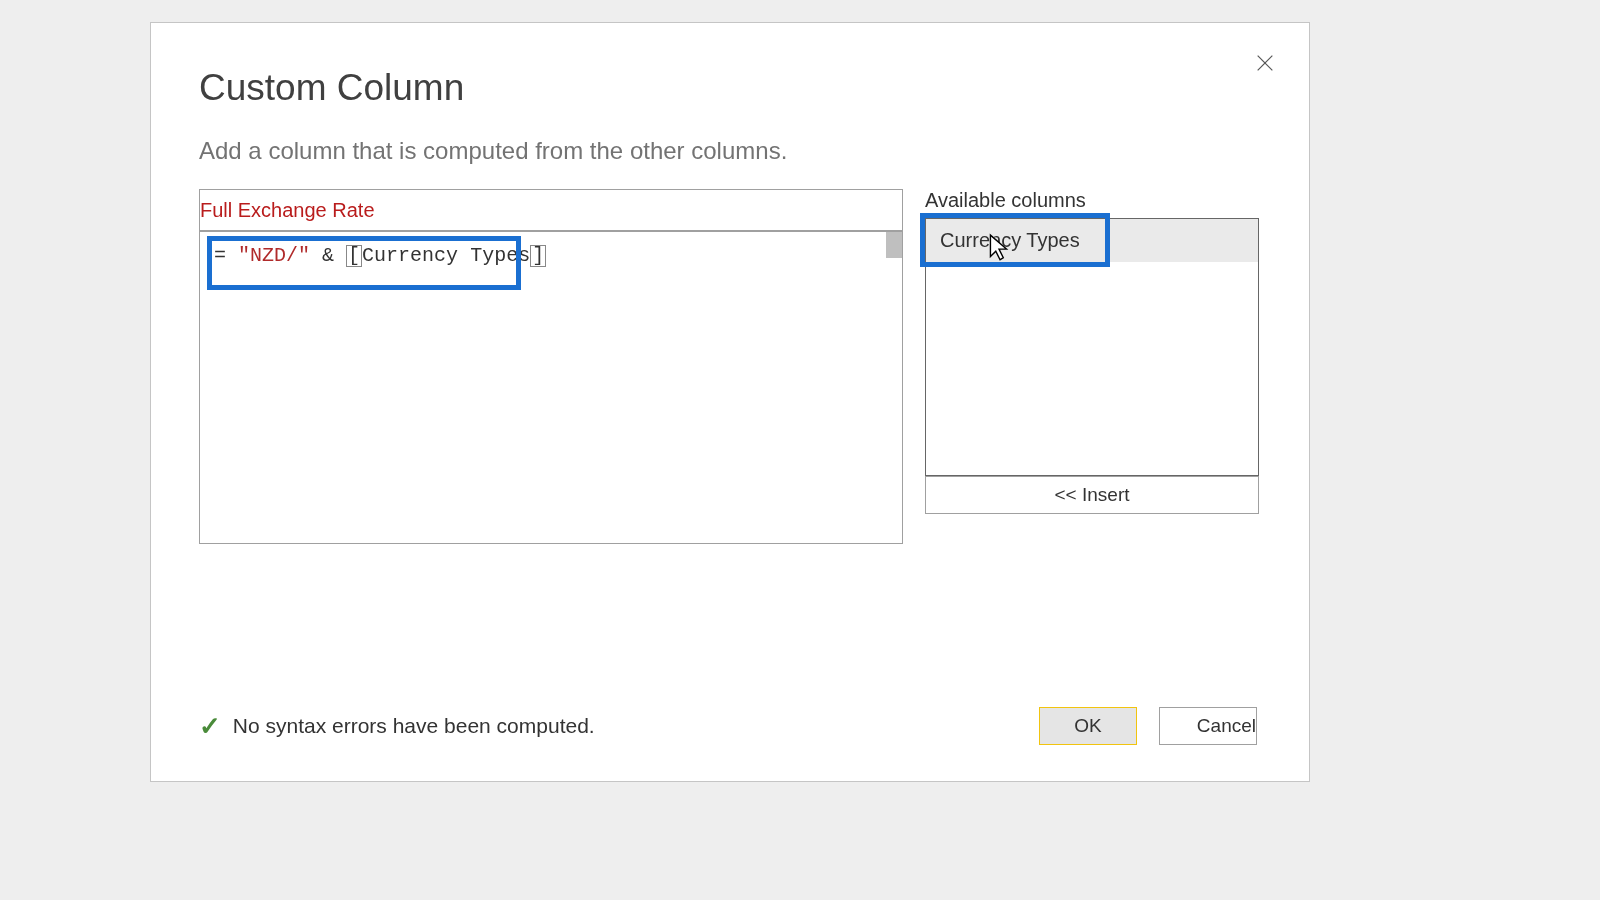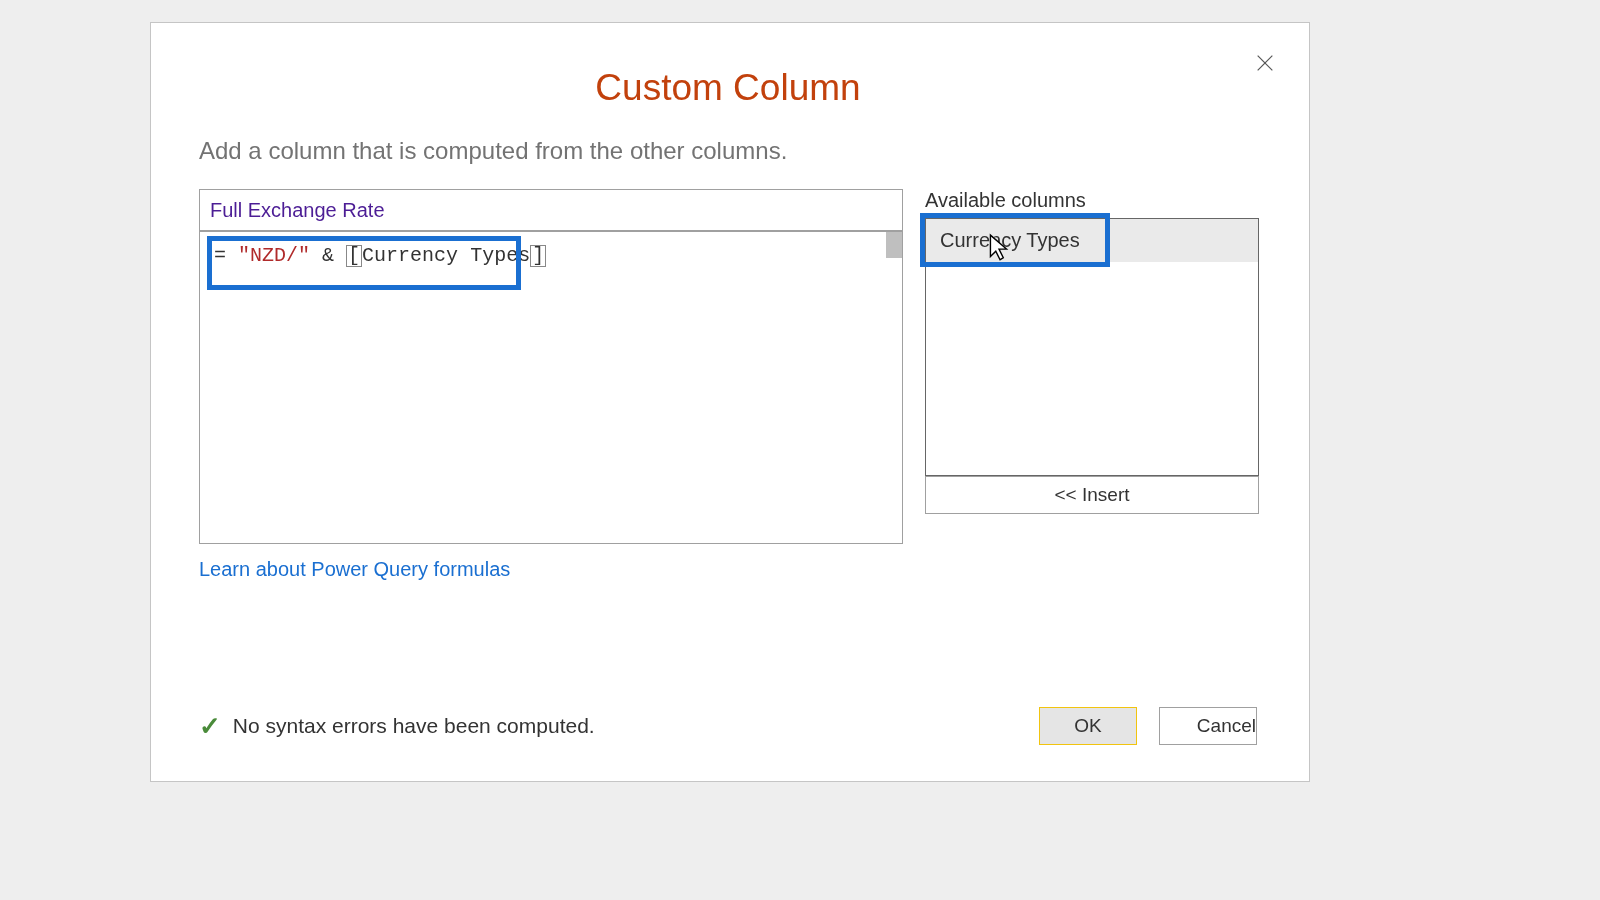--- a/index.html
+++ b/index.html
@@ -39,23 +39,22 @@
     }
     .close-btn svg {
       width: 22px;
       height: 22px;
       stroke: #555;
       stroke-width: 1.3;
     }
     .title {
       font-size: 37px;
       font-weight: 400;
-      color: #c2410c;
+      color: #404040;
       margin-bottom: 28px;
-      text-align: center;
     }
     .subtitle {
       font-size: 24px;
       color: #737373;
       margin-bottom: 24px;
     }
     .columns {
       display: flex;
       gap: 22px;
     }
@@ -84,23 +83,23 @@
       font-size: 12px;
       color: #666;
       font-style: italic;
       font-family: Georgia, serif;
       line-height: 1;
     }
     .text-input {
       width: 100%;
       height: 42px;
       border: 1px solid #a0a0a0;
-      padding: 4px 10px;
-      font-size: 20px;
-      color: #4c1d95;
+      padding: 4px 0;
+      font-size: 20px;
+      color: #b91c1c;
       outline: none;
     }
     .formula-box {
       width: 100%;
       height: 313px;
       border: 1px solid #a0a0a0;
       position: relative;
       background: #fff;
       font-family: Consolas, "Courier New", monospace;
       font-size: 20px;
@@ -255,21 +254,20 @@
           <span class="code-str">"NZD/"</span>
           <span> </span>
           <span class="code-op">&amp;</span>
           <span> </span>
           <span class="caret-box"><span class="code-br">[</span></span><span class="code-ref">Currency Types</span><span class="caret-box"><span class="code-br">]</span></span>
           <div class="highlight-blue formula-highlight"></div>
         </span>
         <div class="scroll-thumb"></div>
       </div>
 
-      <span class="learn-link">Learn about Power Query formulas</span>
     </div>
 
     <div class="right-col">
       <div class="label">Available columns</div>
       <div class="available-box">
         <div class="available-item">
           <span>Currency Types</span>
           <div class="highlight-blue available-highlight"></div>
           <svg class="cursor-arrow" style="left:62px; top:14px;" viewBox="0 0 20 28">
             <path d="M2 2 L2 22 L7 17 L11 25 L14 23 L10 15 L17 15 Z" fill="#fff" stroke="#000" stroke-width="1.3"></path>

